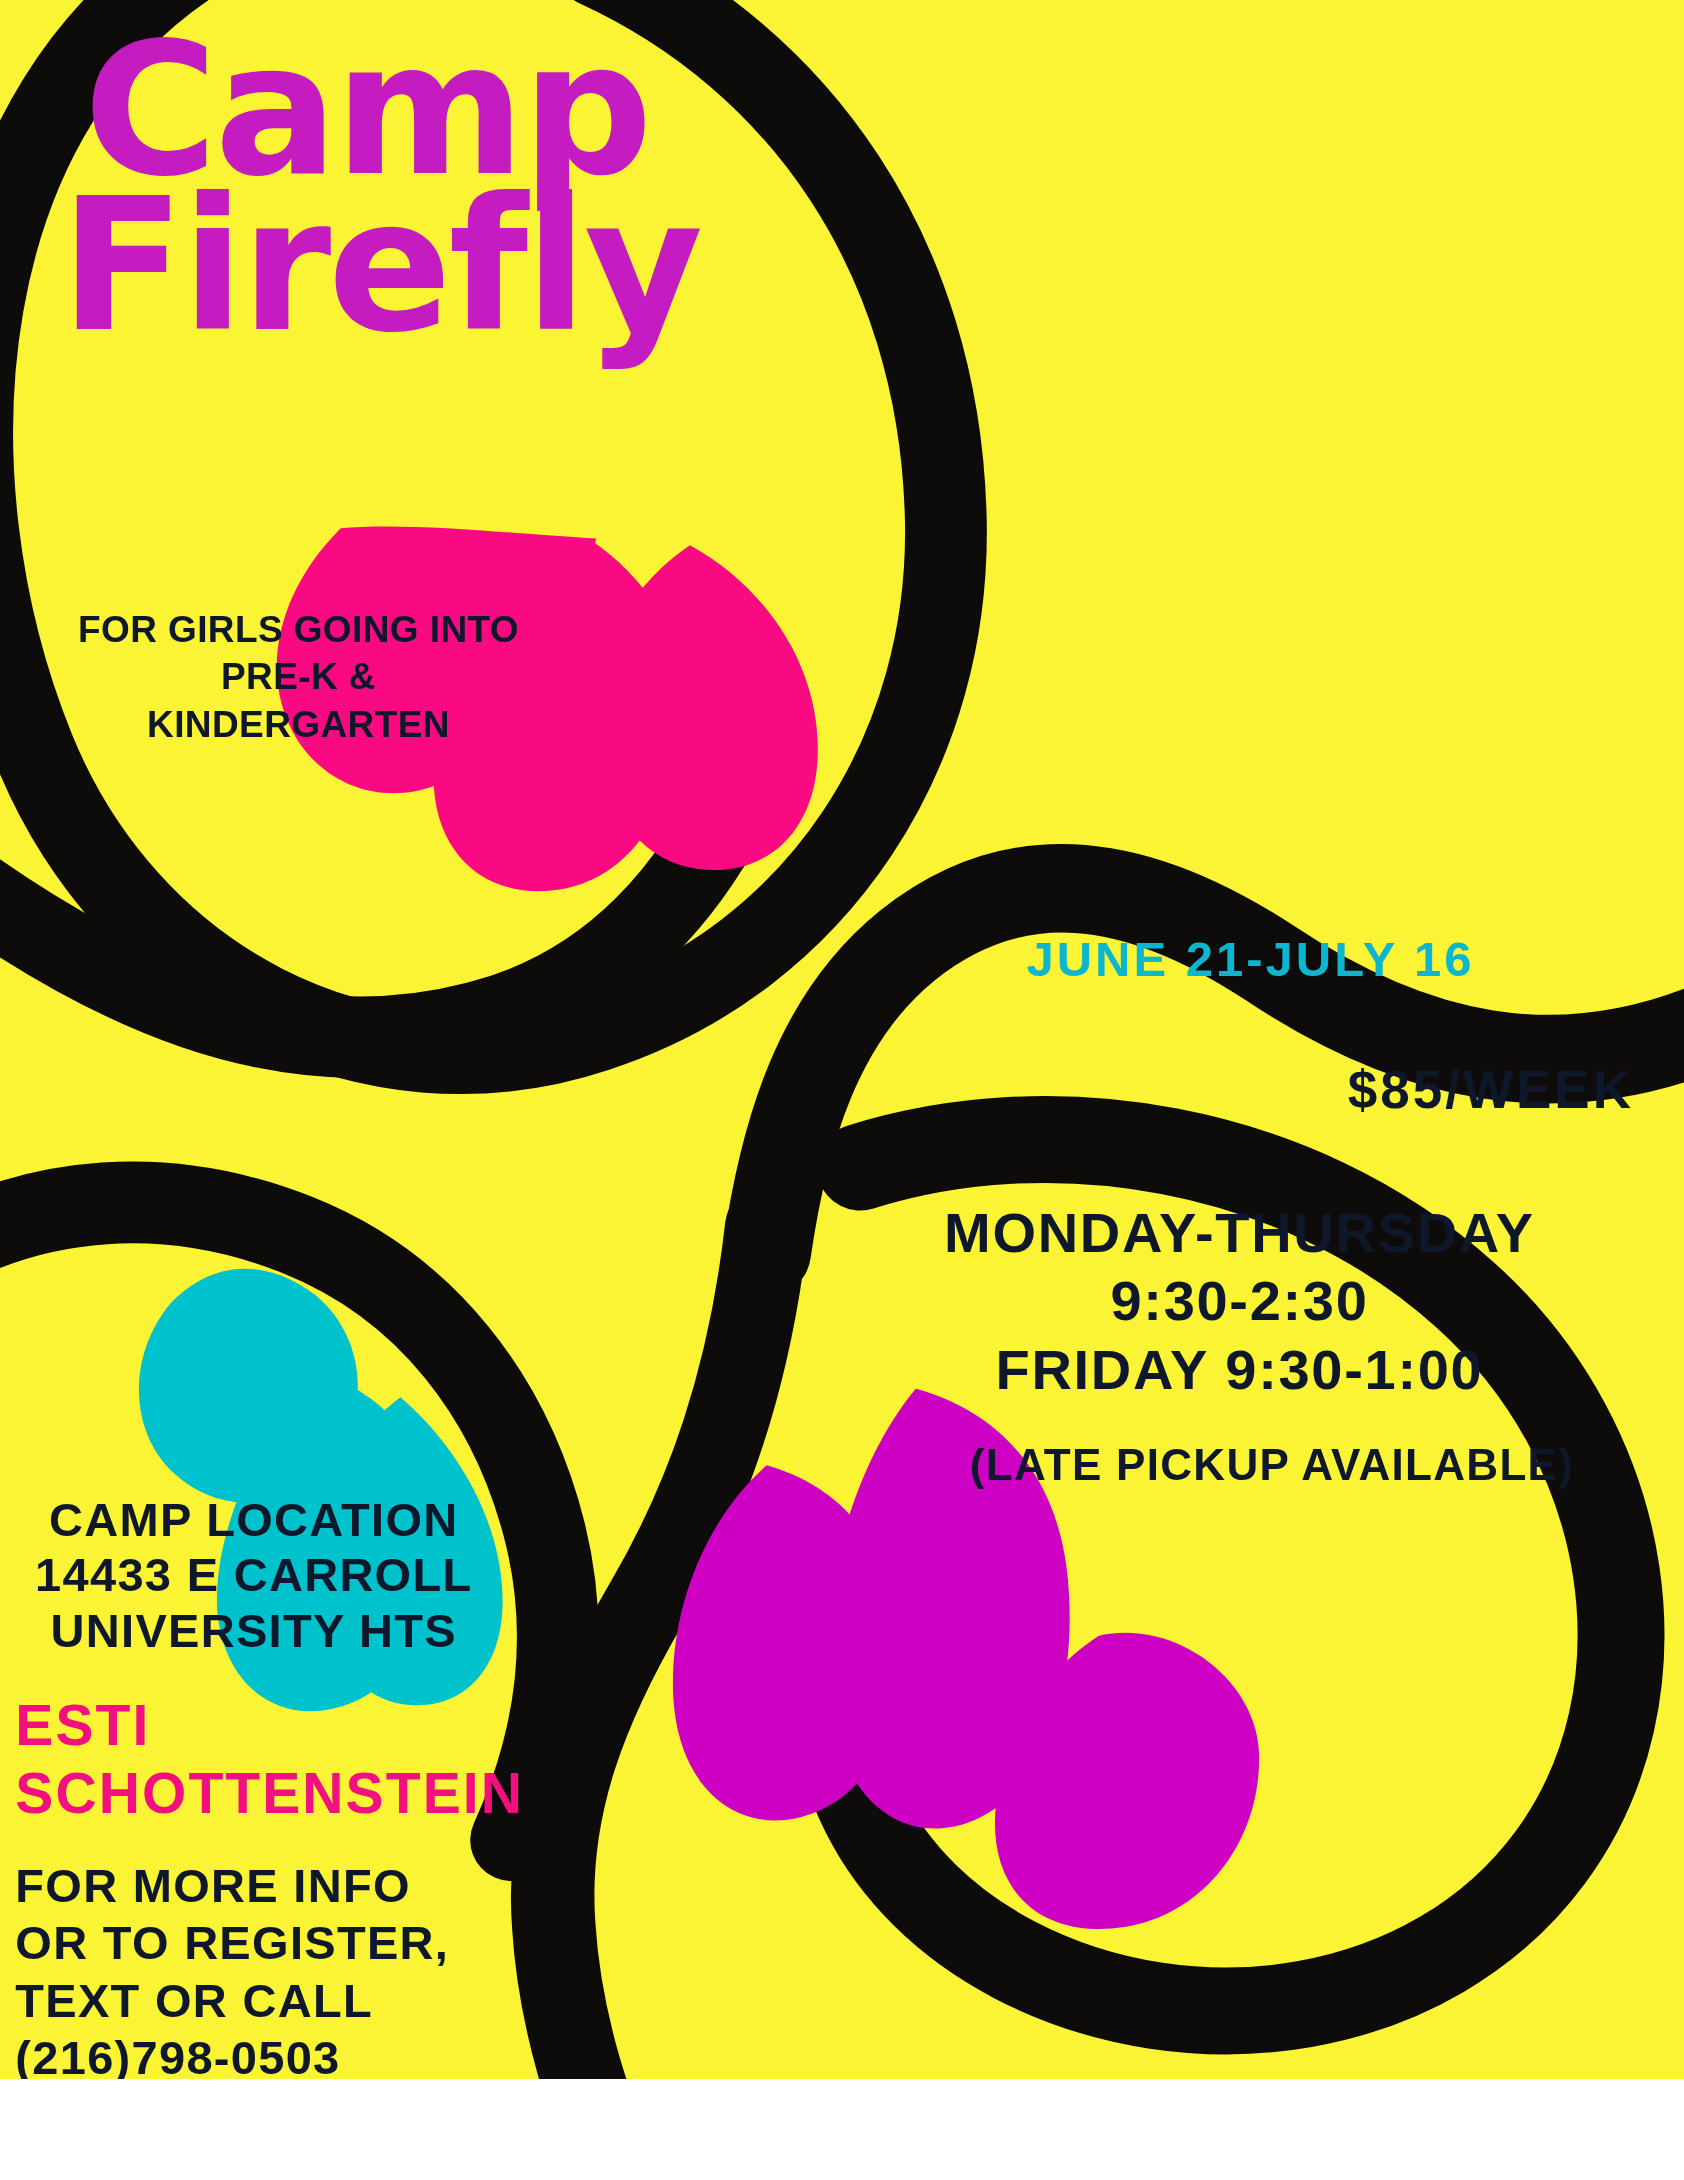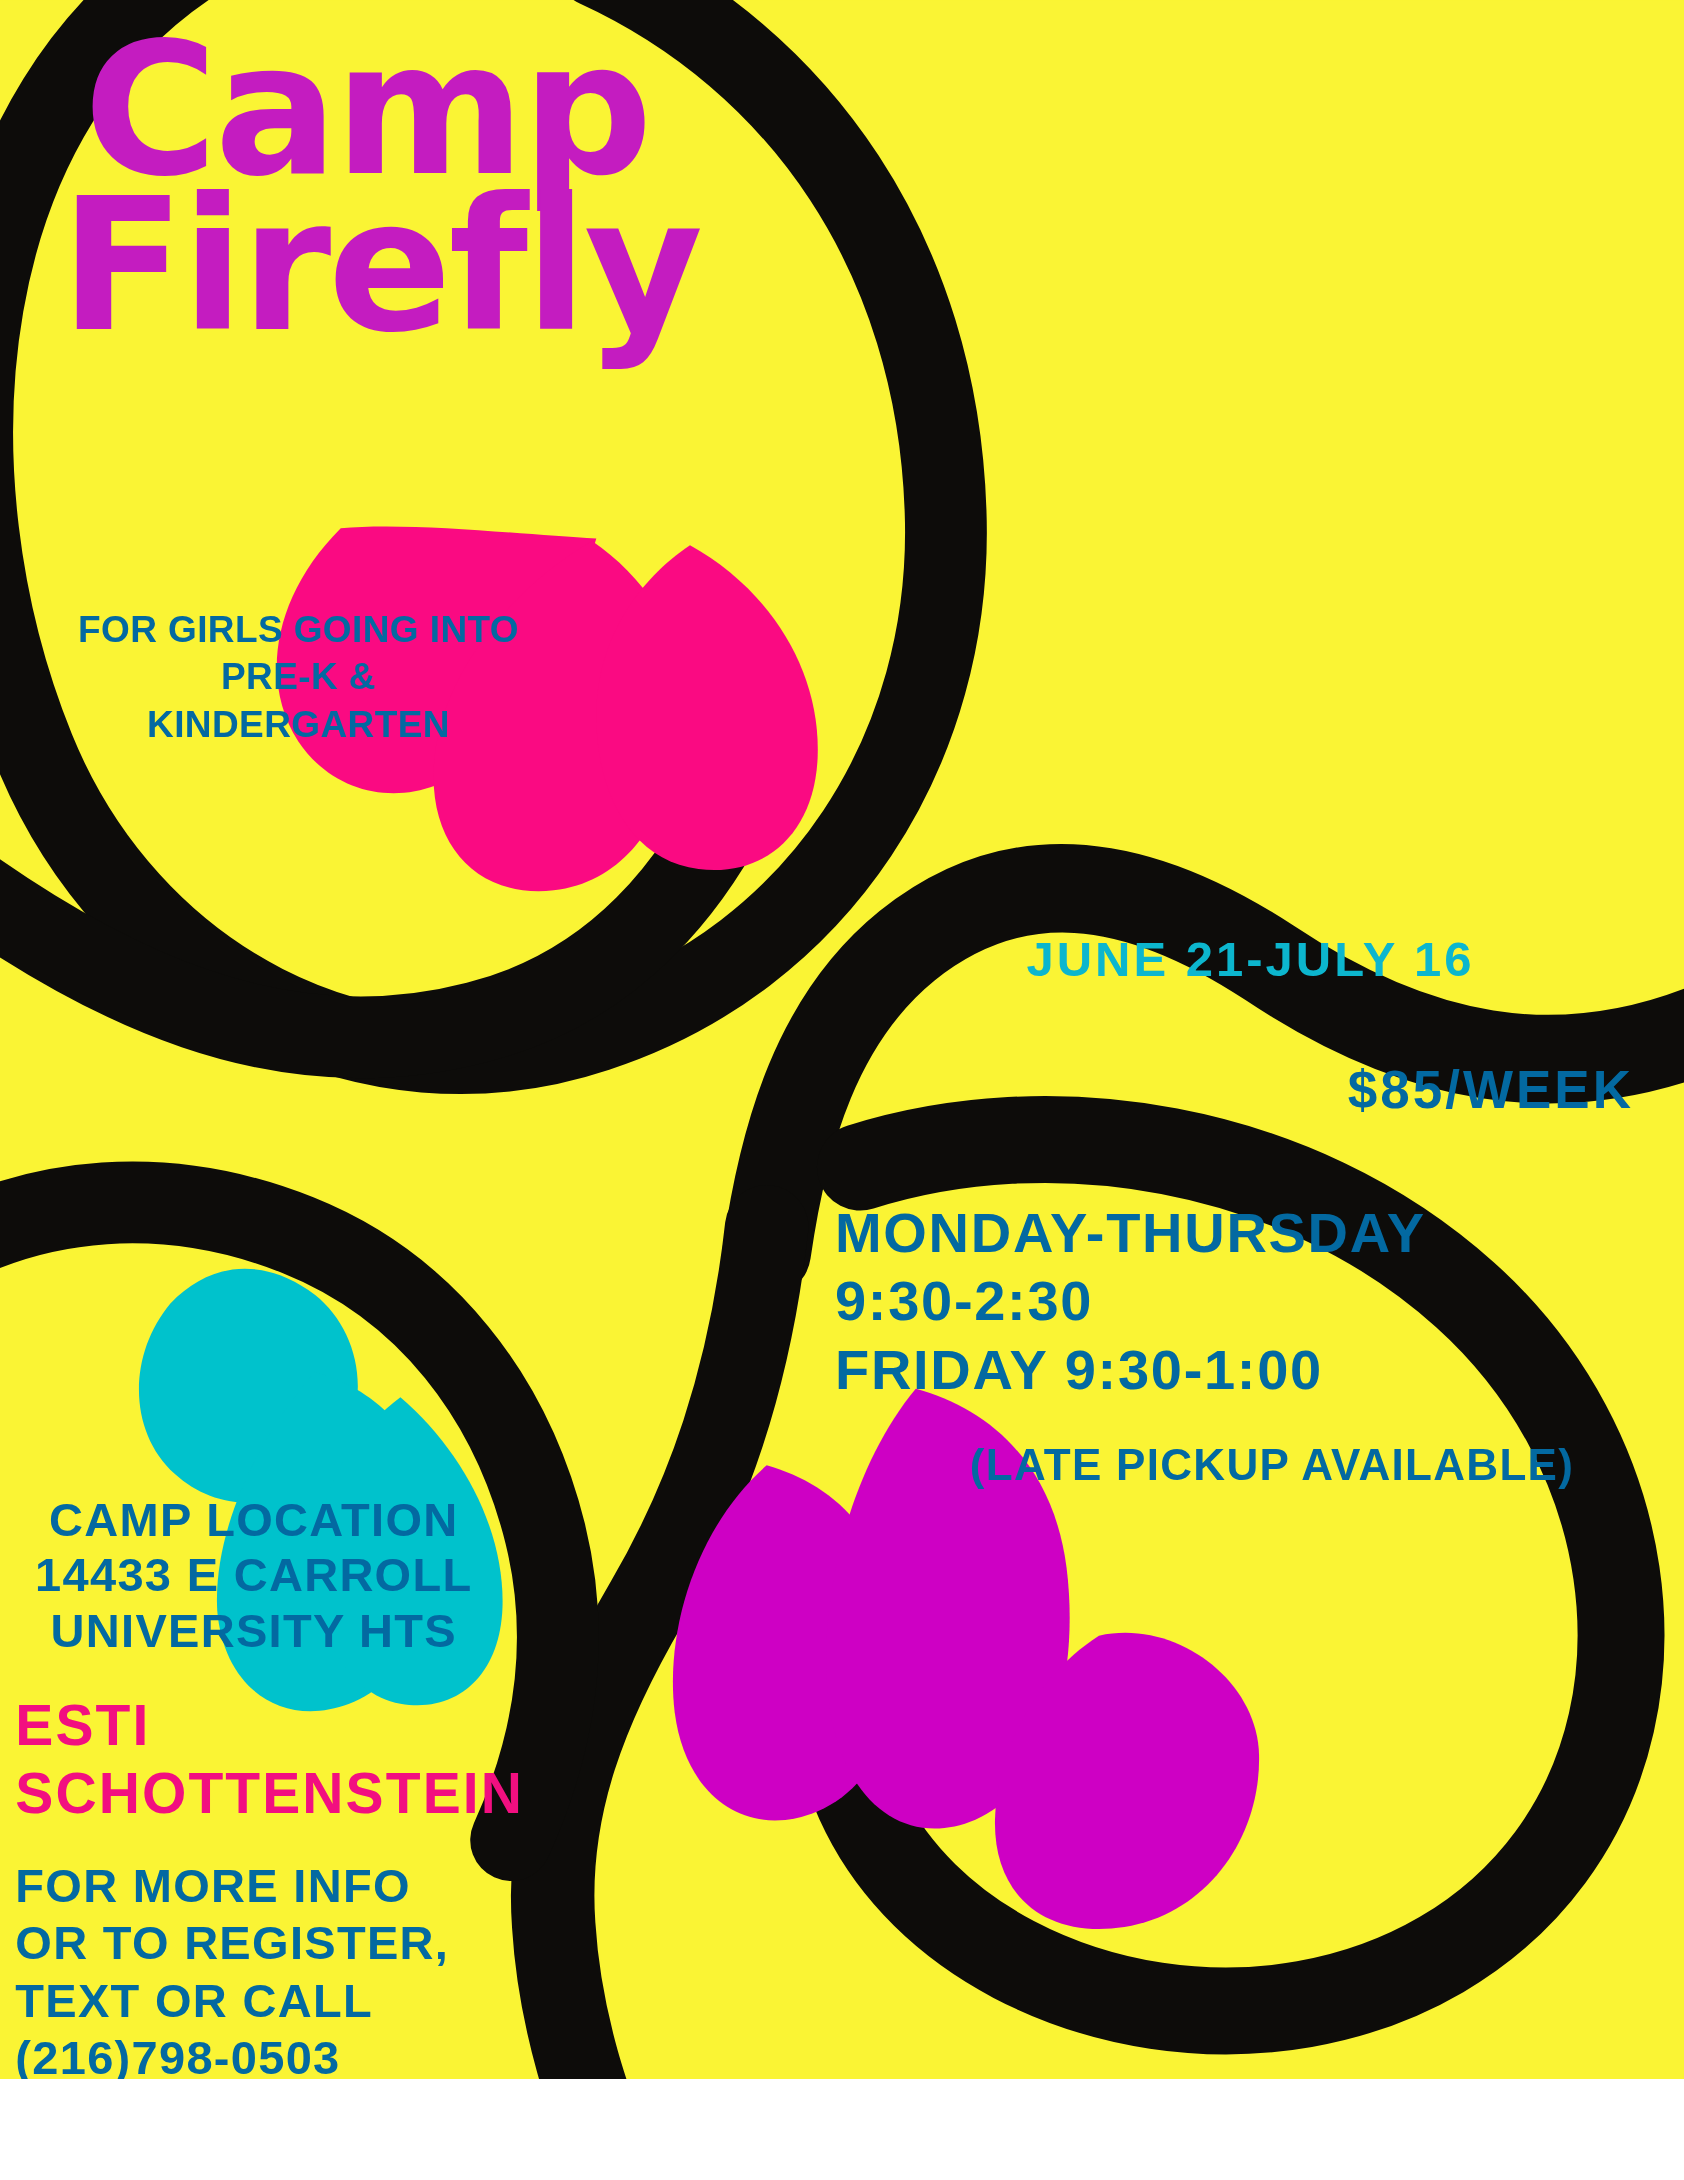--- a/index.html
+++ b/index.html
@@ -18,21 +18,21 @@
   #artwork {
     position: absolute;
     inset: 0;
     width: 1685px;
     height: 2181px;
   }
   .txt {
     position: absolute;
     margin: 0;
     padding: 0;
-    color: #0369a1;
+    color: #0f172a;
     font-weight: bold;
     white-space: pre-line;
     line-height: 1.1;
   }
 
   
   #title-block {
     position: absolute;
     left: 60px;
     top: 25.6px;
@@ -80,21 +80,21 @@
     top: 1061px;
     width: 767px;
     text-align: right;
     font-size: 53px;
     letter-spacing: 3px;
   }
   #schedule {
     left: 835px;
     top: 1199px;
     width: 809px;
-    text-align: left;
+    text-align: center;
     font-size: 56px;
     line-height: 1.22;
     letter-spacing: 1.7px;
   }
   #latepickup {
     left: 863px;
     top: 1441px;
     width: 818px;
     text-align: center;
     font-size: 44px;

